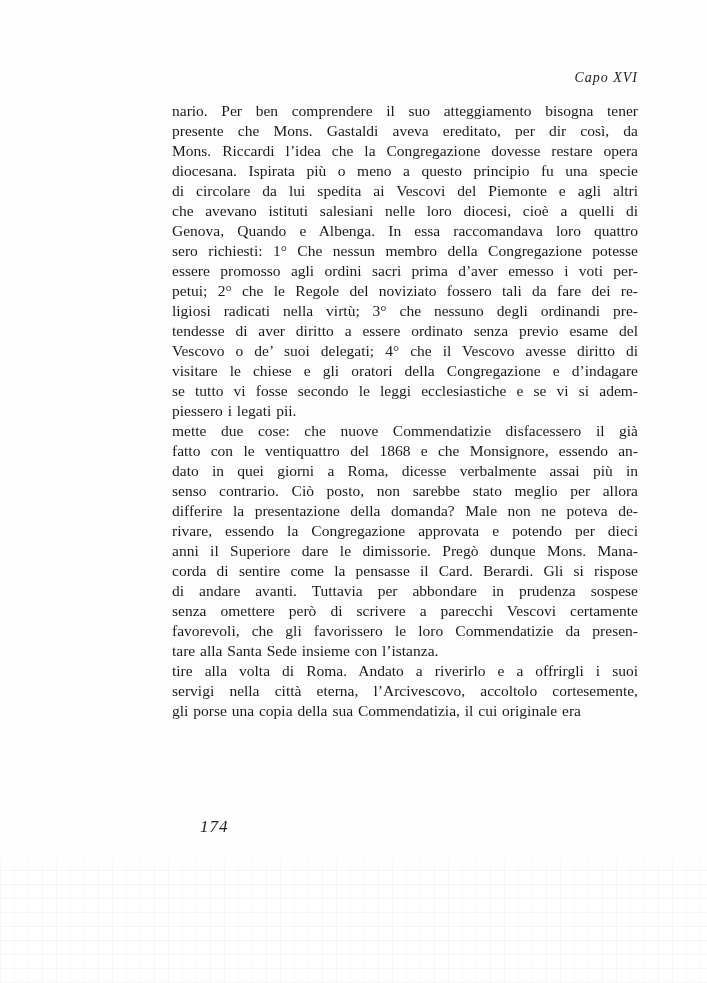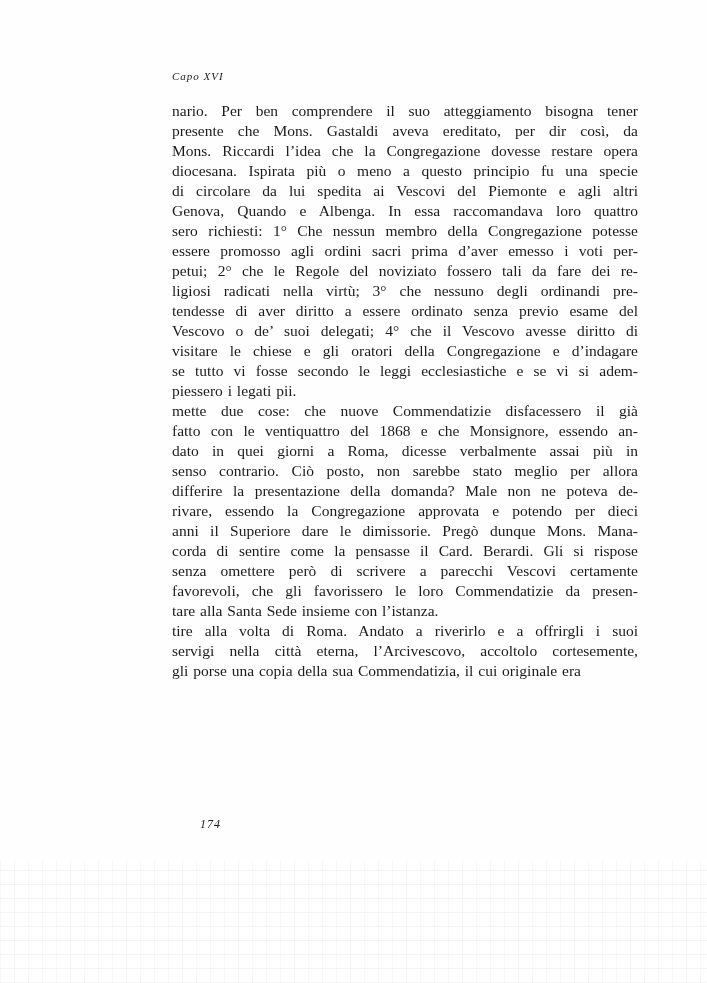--- a/index.html
+++ b/index.html
@@ -24,23 +24,23 @@
     position: absolute;
     left: 0; top: 0; right: 0;
     height: 860px;
     background: #fefefe;
   }
   .running-head {
     position: absolute;
     left: 172px;
     width: 466px;
     top: 70px;
-    text-align: left;
+    text-align: right;
     font-style: italic;
-    font-size: 11px;
+    font-size: 14px;
     letter-spacing: 1px;
     color: #222;
   }
   .text-block {
     position: absolute;
     left: 172px;
     top: 101px;
     width: 466px;
   }
   .para { margin: 0; padding: 0; }
@@ -58,58 +58,60 @@
     text-align-last: left;
   }
   .line.indent {
     text-indent: 22px;
   }
   .page-number {
     position: absolute;
     left: 200px;
     top: 817px;
     font-style: italic;
-    font-size: 12px;
+    font-size: 17px;
     letter-spacing: 1px;
     color: #222;
   }
 </style>
 </head>
 <body>
 
 <div class="page">
   <div class="sheet"></div>
   <div class="running-head">Capo XVI</div>
   <div class="text-block">
       <div class="para">
         <div class="line">nario. Per ben comprendere il suo atteggiamento bisogna tener</div>
         <div class="line">presente che Mons. Gastaldi aveva ereditato, per dir così, da</div>
         <div class="line">Mons. Riccardi l’idea che la Congregazione dovesse restare opera</div>
         <div class="line">diocesana. Ispirata più o meno a questo principio fu una specie</div>
         <div class="line">di circolare da lui spedita ai Vescovi del Piemonte e agli altri</div>
+        <div class="line">che avevano istituti salesiani nelle loro diocesi, cioè a quelli di</div>
         <div class="line">Genova, Quando e Albenga. In essa raccomandava loro quattro</div>
         <div class="line">sero richiesti: 1° Che nessun membro della Congregazione potesse</div>
         <div class="line">essere promosso agli ordini sacri prima d’aver emesso i voti per-</div>
         <div class="line">petui; 2° che le Regole del noviziato fossero tali da fare dei re-</div>
         <div class="line">ligiosi radicati nella virtù; 3° che nessuno degli ordinandi pre-</div>
         <div class="line">tendesse di aver diritto a essere ordinato senza previo esame del</div>
         <div class="line">Vescovo o de’ suoi delegati; 4° che il Vescovo avesse diritto di</div>
         <div class="line">visitare le chiese e gli oratori della Congregazione e d’indagare</div>
         <div class="line">se tutto vi fosse secondo le leggi ecclesiastiche e se vi si adem-</div>
         <div class="line last">piessero i legati pii.</div>
       </div>
       <div class="para">
         <div class="line">mette due cose: che nuove Commendatizie disfacessero il già</div>
         <div class="line">fatto con le ventiquattro del 1868 e che Monsignore, essendo an-</div>
         <div class="line">dato in quei giorni a Roma, dicesse verbalmente assai più in</div>
         <div class="line">senso contrario. Ciò posto, non sarebbe stato meglio per allora</div>
         <div class="line">differire la presentazione della domanda? Male non ne poteva de-</div>
         <div class="line">rivare, essendo la Congregazione approvata e potendo per dieci</div>
         <div class="line">anni il Superiore dare le dimissorie. Pregò dunque Mons. Mana-</div>
         <div class="line">corda di sentire come la pensasse il Card. Berardi. Gli si rispose</div>
+        <div class="line">di andare avanti. Tuttavia per abbondare in prudenza sospese</div>
         <div class="line">senza omettere però di scrivere a parecchi Vescovi certamente</div>
         <div class="line">favorevoli, che gli favorissero le loro Commendatizie da presen-</div>
         <div class="line last">tare alla Santa Sede insieme con l’istanza.</div>
       </div>
       <div class="para">
         <div class="line">tire alla volta di Roma. Andato a riverirlo e a offrirgli i suoi</div>
         <div class="line">servigi nella città eterna, l’Arcivescovo, accoltolo cortesemente,</div>
         <div class="line last">gli porse una copia della sua Commendatizia, il cui originale era</div>
       </div>
     </div>

